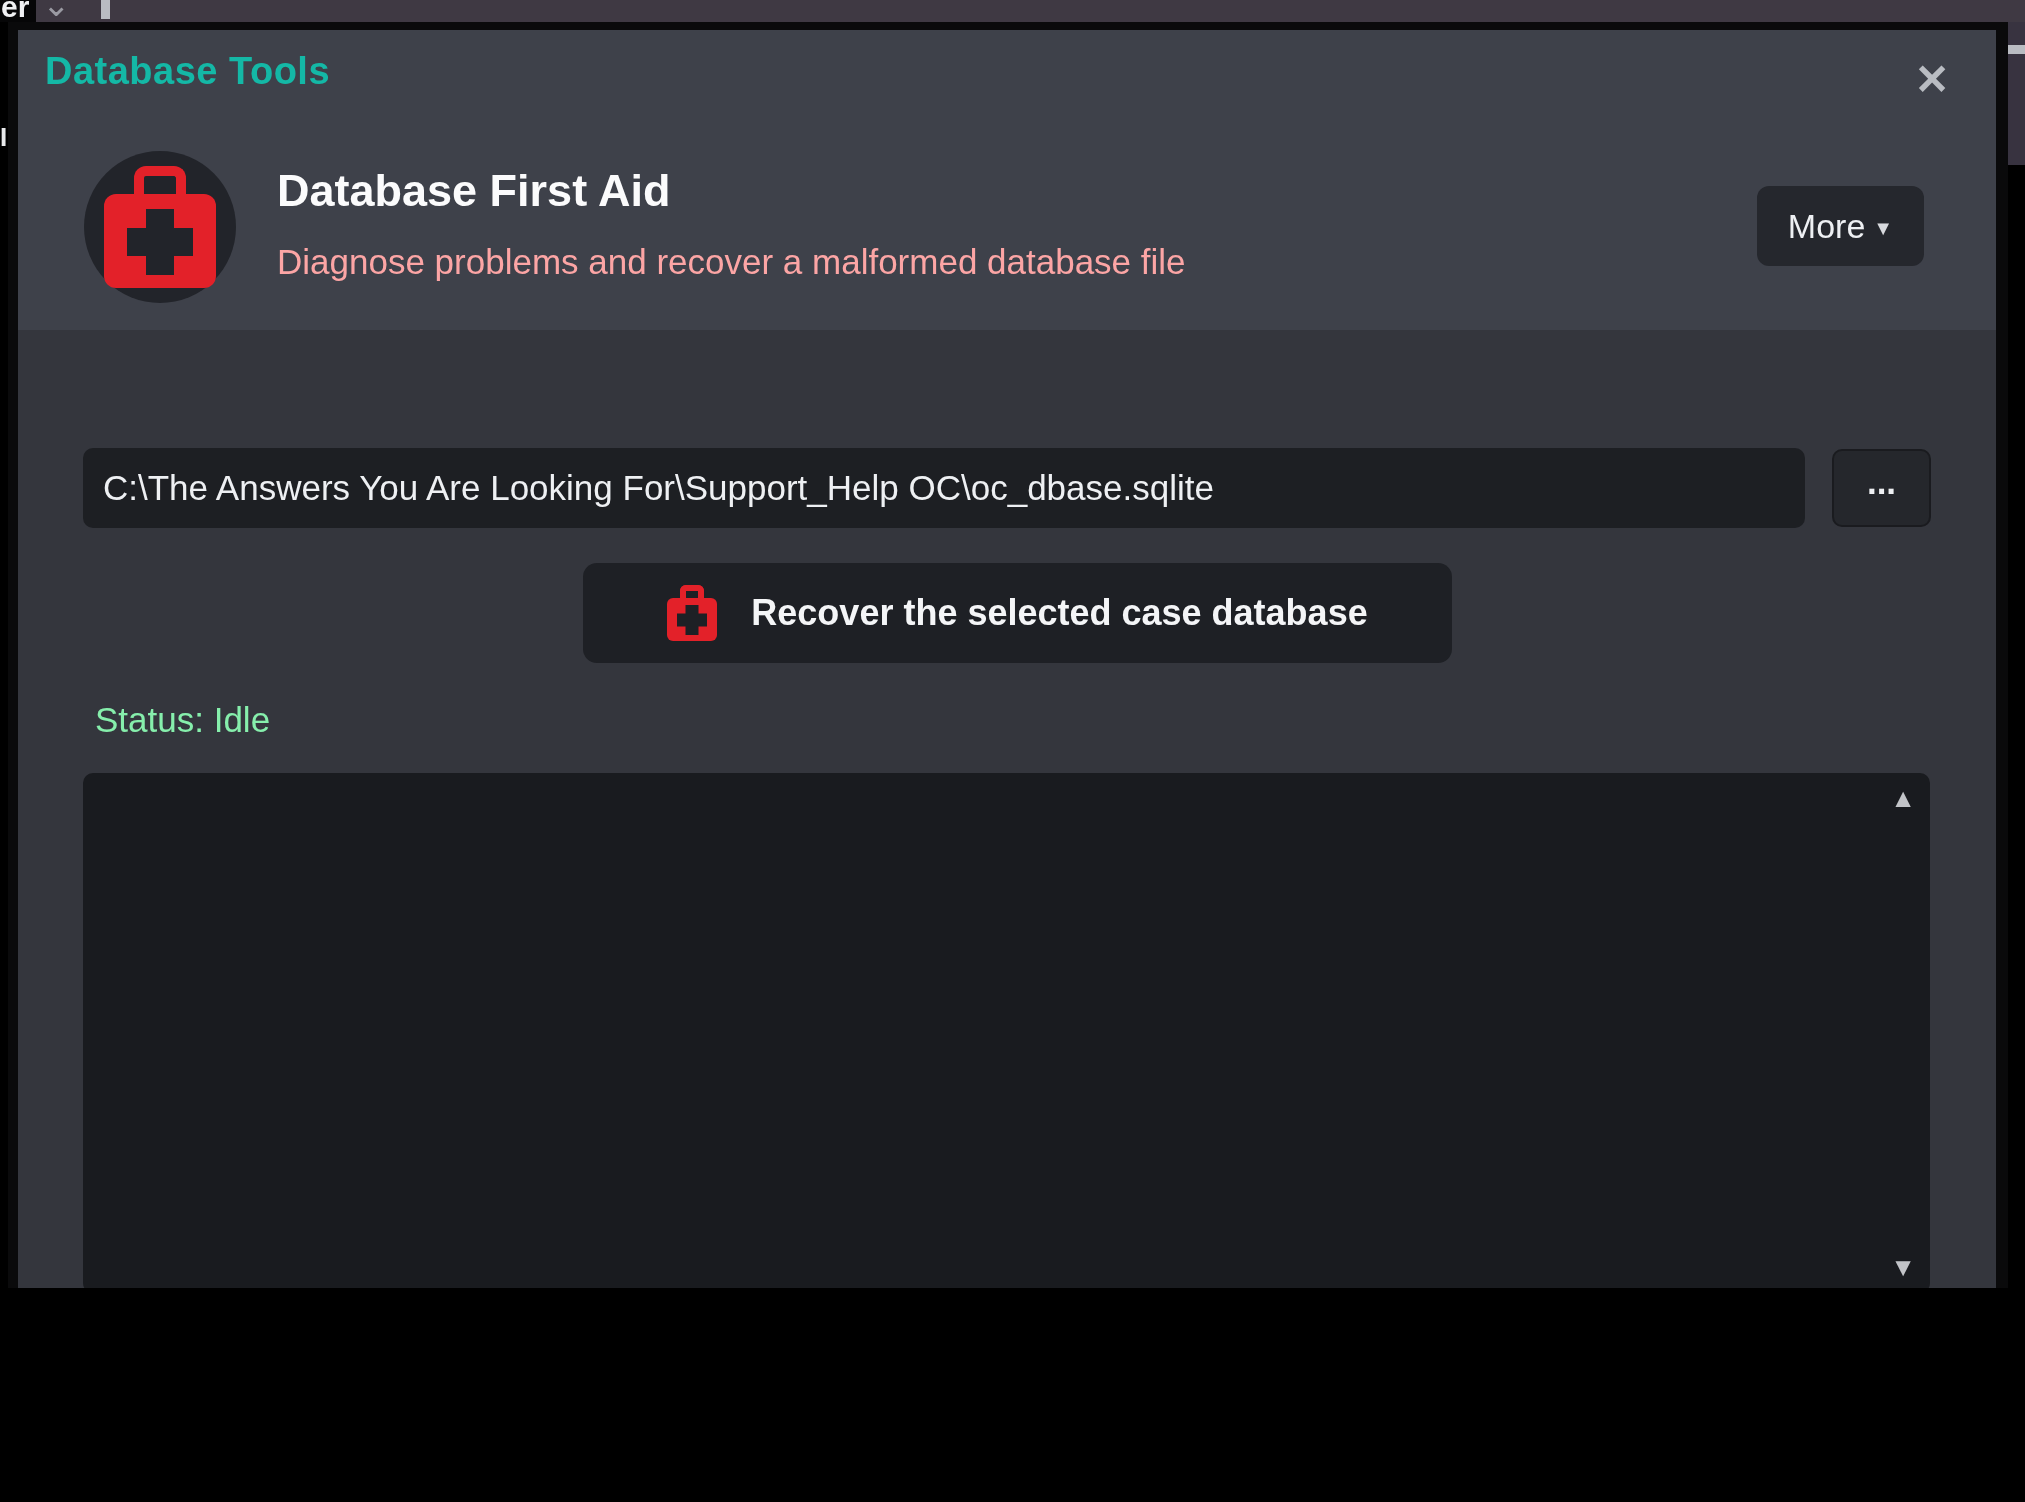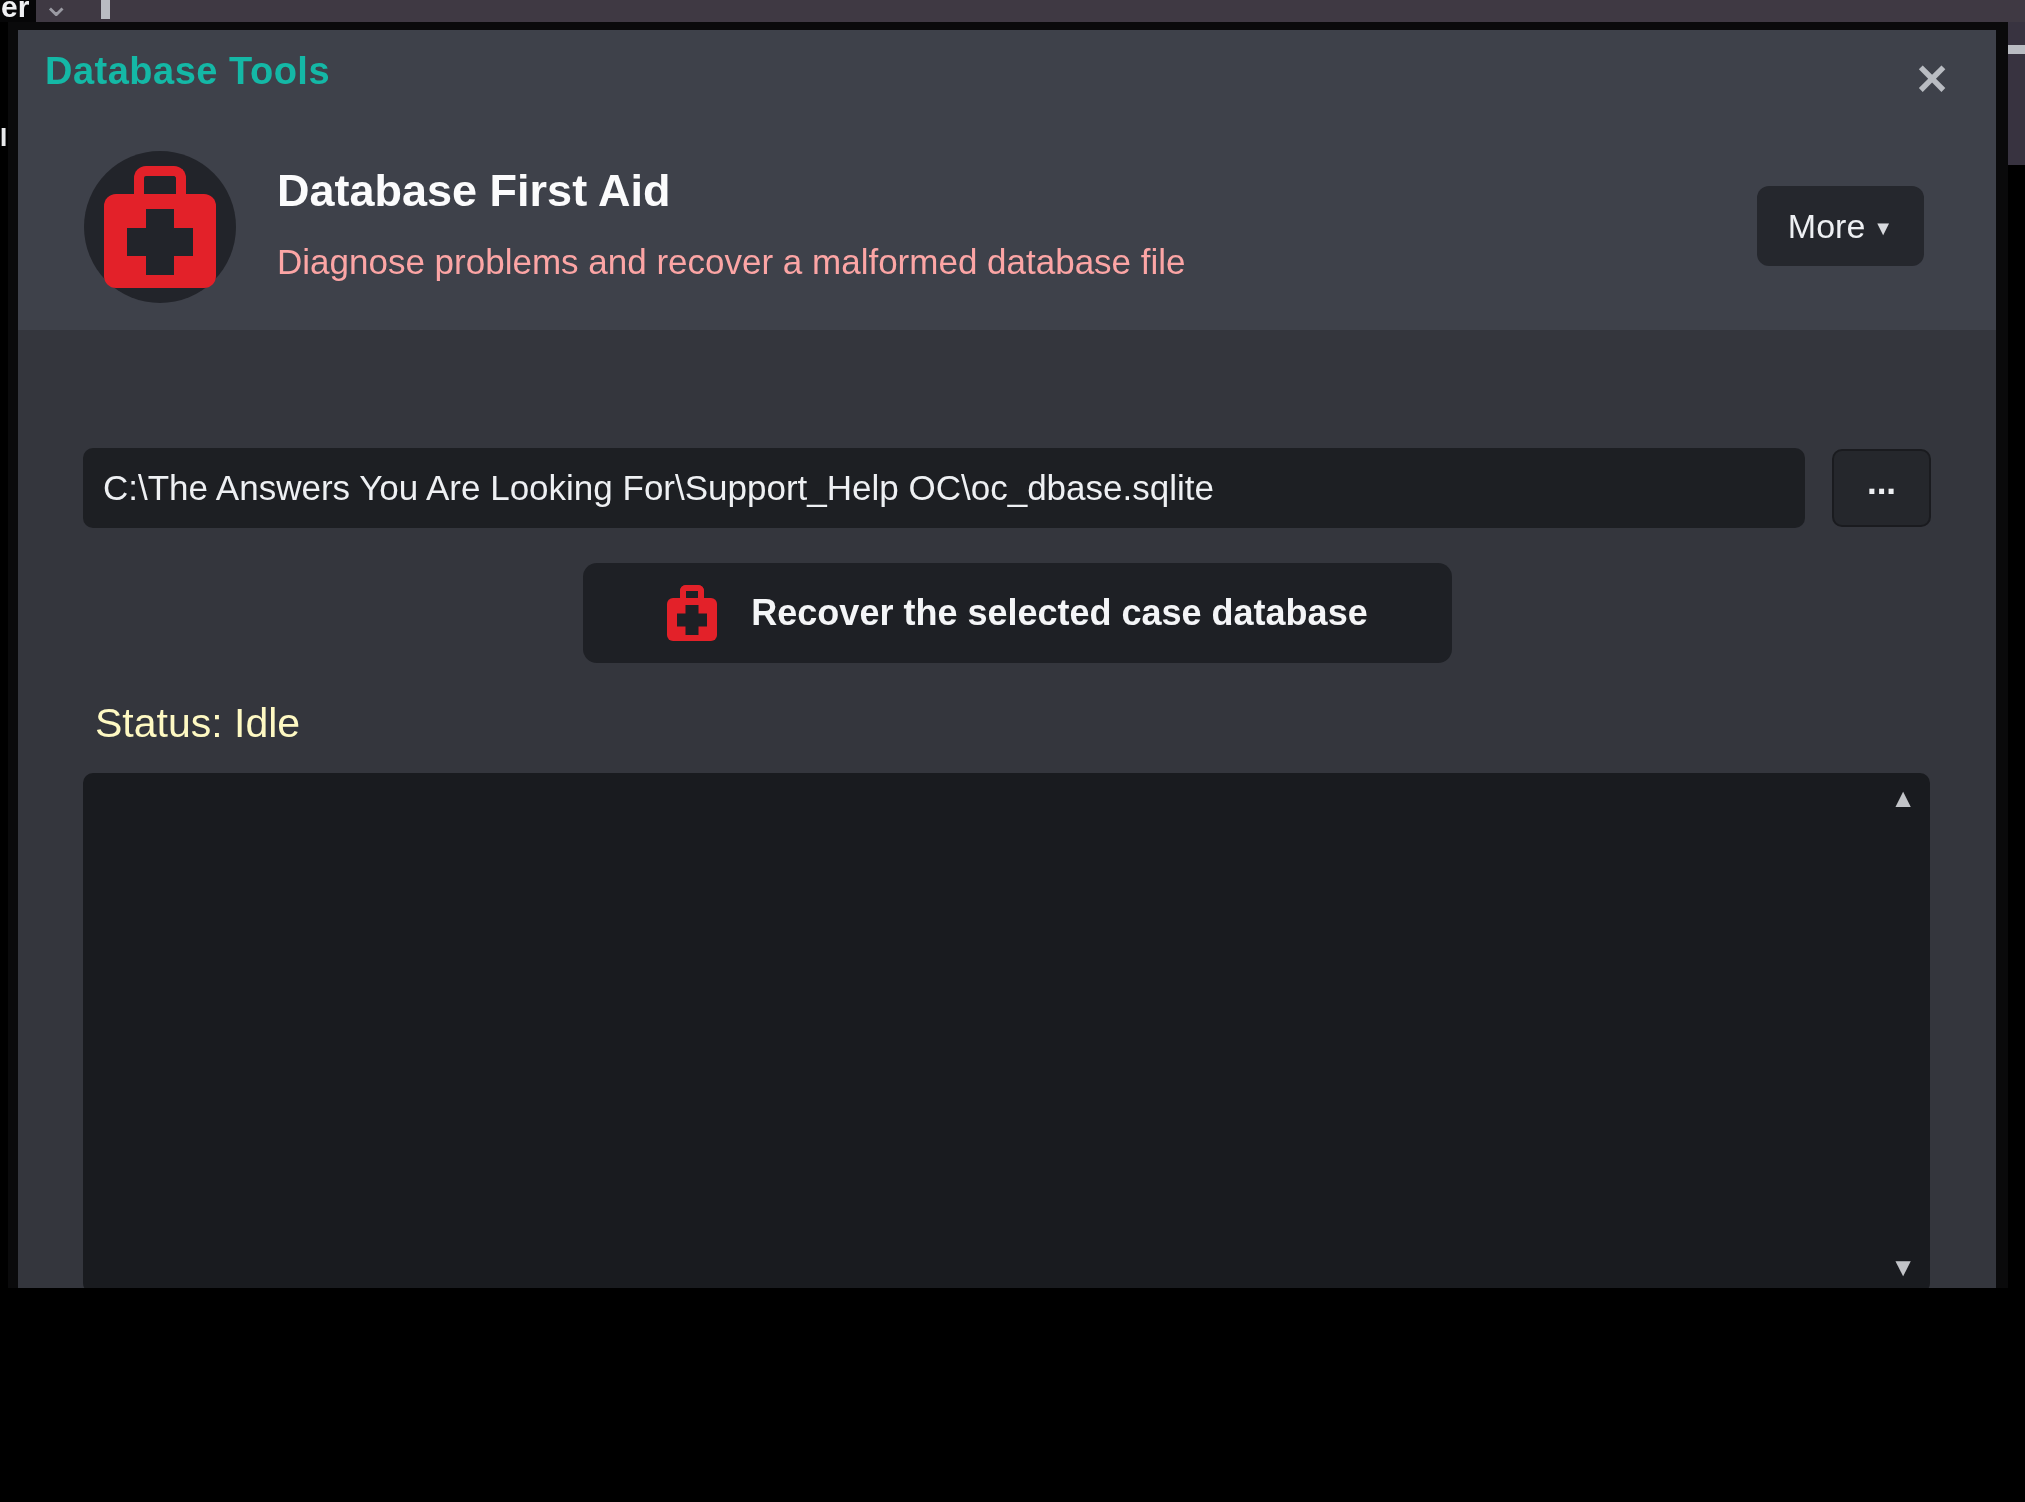--- a/index.html
+++ b/index.html
@@ -43,21 +43,21 @@
   .path-input{position:absolute;left:65px;top:418px;width:1722px;height:80px;background:#1d1f23;
               border:none;outline:none;border-radius:10px;color:#eef0f3;font-size:35px;padding:0 20px;}
   .btn-browse{position:absolute;left:1814px;top:419px;width:99px;height:78px;background:#25272c;
               border:2px solid #1a1b1f;border-radius:10px;color:#eef0f3;font-size:35px;font-weight:700;
               display:flex;align-items:center;justify-content:center;cursor:pointer;padding-bottom:12px;}
 
   .btn-recover{position:absolute;left:565px;top:533px;width:869px;height:100px;background:#1e2025;
                border-radius:14px;display:flex;align-items:center;justify-content:center;gap:34px;cursor:pointer;text-align:right;}
   .btn-recover .lbl{color:#f4f5f7;font-size:36px;font-weight:600;}
 
-  .status-label{position:absolute;left:77px;top:670px;color:#fef9c3;font-size:41px;}
+  .status-label{position:absolute;left:77px;top:670px;color:#86efac;font-size:35px;}
 
   .log{position:absolute;left:65px;top:743px;width:1847px;height:520px;background:#191b1f;border-radius:10px;}
   .log .arr-up{position:absolute;right:14px;top:10px;color:#c2c4c8;font-size:26px;cursor:pointer;}
   .log .arr-down{position:absolute;right:14px;bottom:10px;color:#c2c4c8;font-size:26px;cursor:pointer;}
 
   .btn-close{position:absolute;left:1684px;top:1328px;width:263px;height:80px;background:#26282d;
              border:3px solid #737373;border-radius:12px;color:#fafbfc;font-size:38px;font-weight:700;
              display:flex;align-items:center;justify-content:center;cursor:pointer;}
 
   

